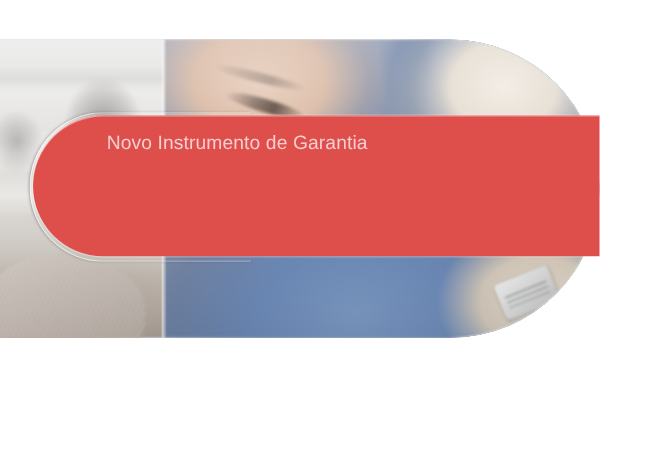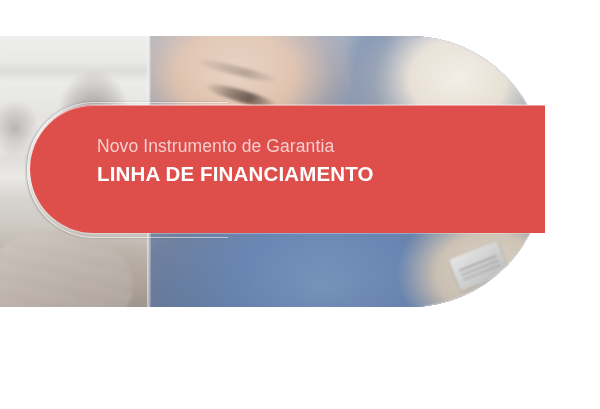--- a/index.html
+++ b/index.html
@@ -215,21 +215,21 @@
     top: 118px;
     z-index: 6;
     color: #ffffff;
   }
   .eyebrow {
     font-size: 17.5px;
     font-weight: 400;
     line-height: 1.35;
     letter-spacing: .1px;
     color: rgba(255,255,255,0.72);
-    margin: 17px 0 2px 0;
+    margin: 0 0 2px 0;
     white-space: nowrap;
   }
   .headline {
     font-size: 20.5px;
     font-weight: 700;
     line-height: 1.30;
     letter-spacing: .15px;
     color: #ffffff;
     margin: 0;
     white-space: nowrap;
@@ -256,16 +256,15 @@
 
     <div class="photo-blur"></div>
   </div>
 
   <div class="banner-outline"></div>
 
   <div class="banner"></div>
 
   <div class="copy">
     <p class="eyebrow">Novo Instrumento de Garantia</p>
-    <p class="headline">LINHA DE FINANCIAMENTO</p>
   </div>
 
 </div>
 
 </body></html>

